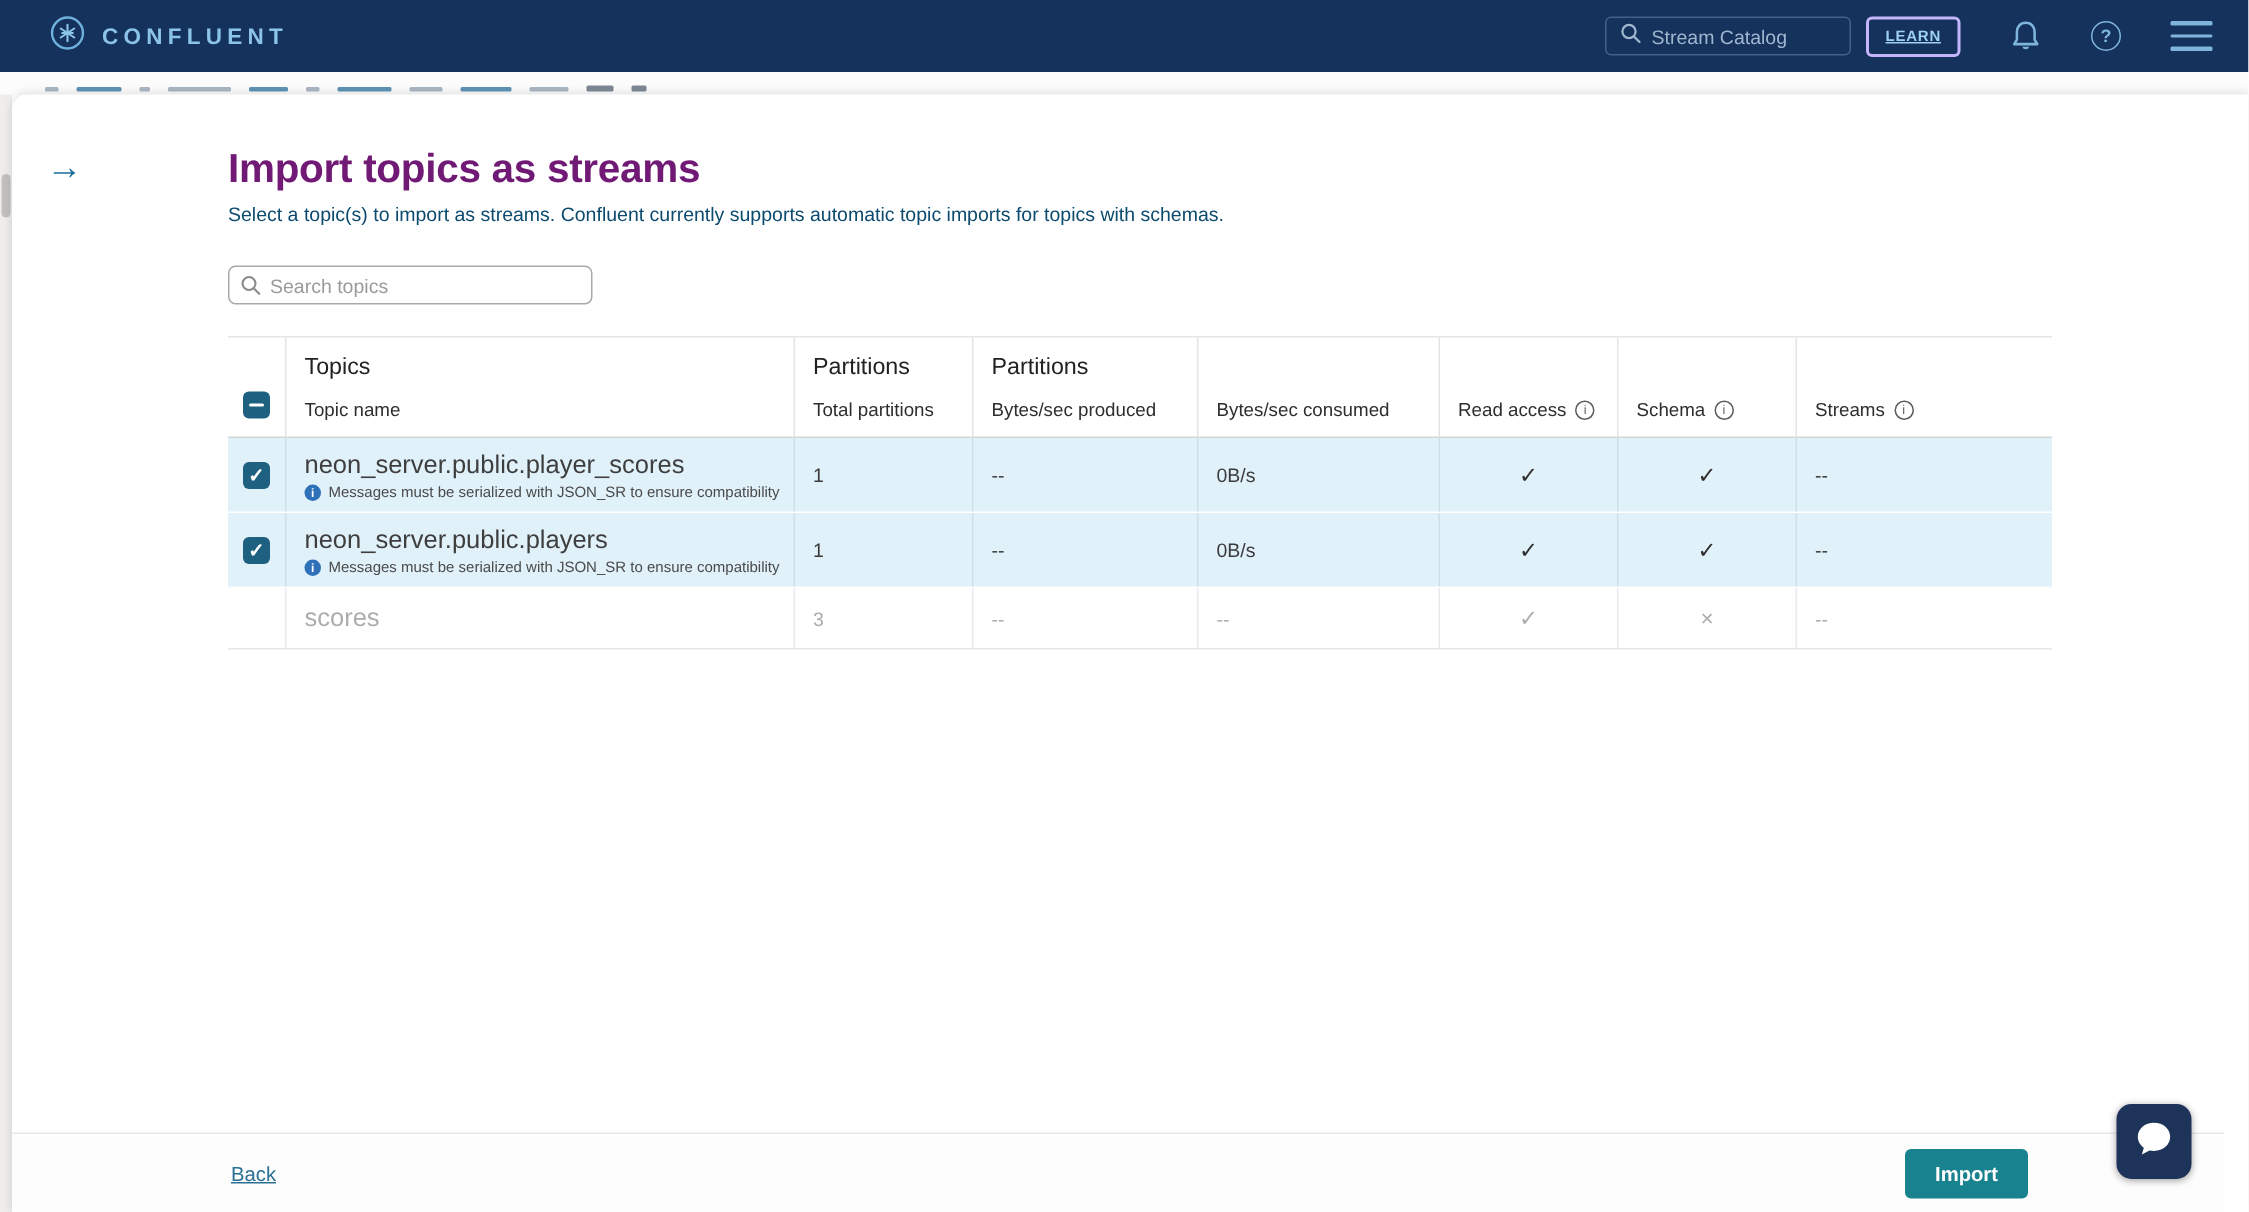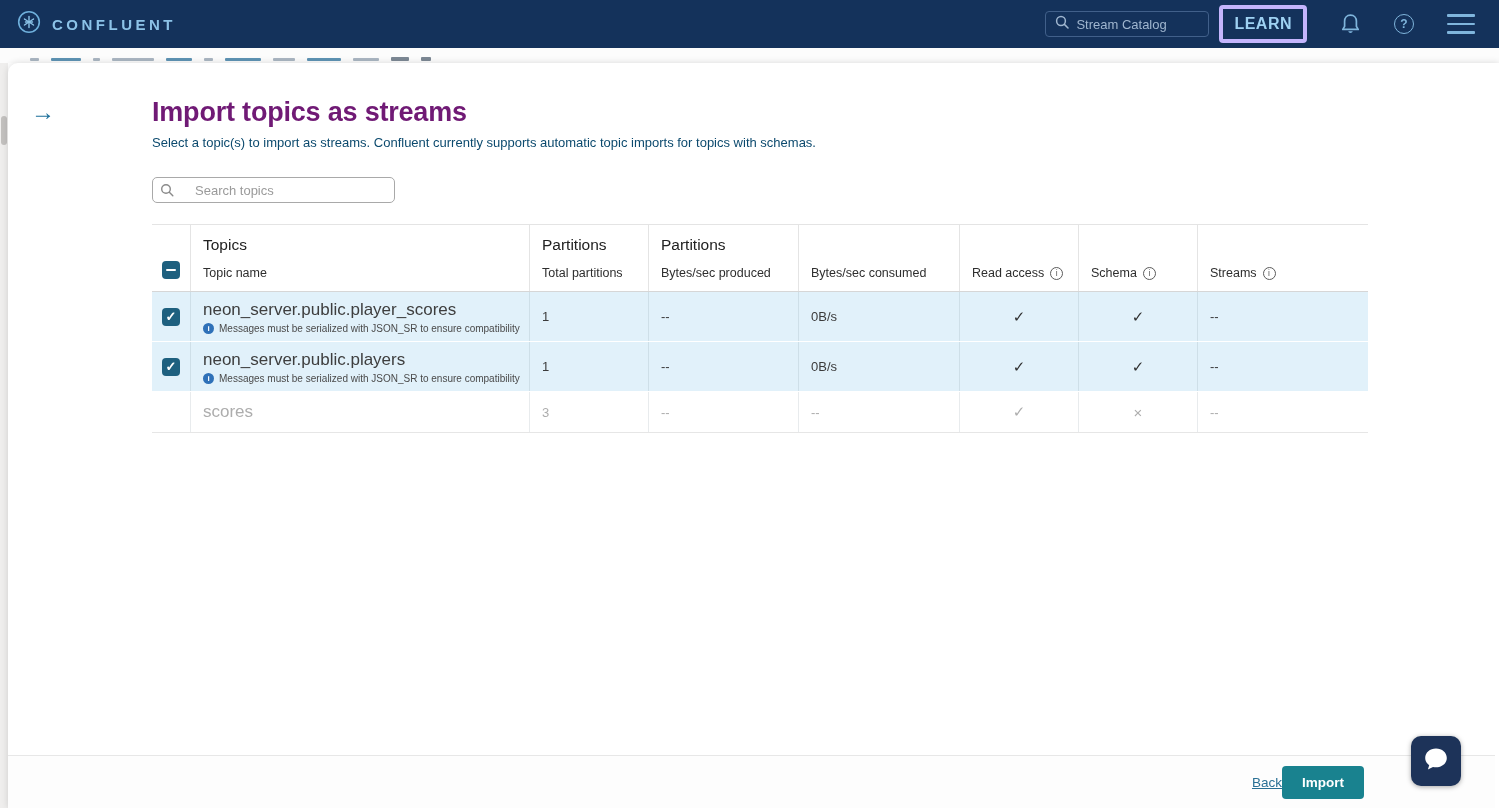--- a/index.html
+++ b/index.html
@@ -10,38 +10,40 @@
     position:relative;
     overflow:hidden;
   }
 
   
   .navbar {
     position:absolute; top:0; left:0; right:0; height:48px;
     background:#14325B;
     display:flex; align-items:center; justify-content:space-between;
     z-index:30;
+    padding-left:16px;
   }
   .brand { display:flex; align-items:center; gap:11px; margin-left:17px; }
   .brand-name { color:#8CC3E8; font-size:15px; font-weight:600; letter-spacing:3.5px; }
   .nav-right { display:flex; align-items:center; margin-right:24px; }
   .nav-search {
     width:164px; height:26px; border:1px solid #41608A; border-radius:4px;
     display:flex; align-items:center; padding:0 9px; gap:7px; background:transparent;
   }
   .nav-search input {
     background:transparent; border:none; outline:none; width:110px;
     color:#C7D6E6; font-size:13px; font-family:"Liberation Sans", sans-serif;
   }
   .nav-search input::placeholder { color:#9FB6CF; }
   .learn-btn {
-    margin-left:10px; border:4px solid #c4b5fd; background:transparent;
-    color:#9ED1F2; font-size:16px; font-weight:700; letter-spacing:.5px;
+    margin-left:10px; border:2px solid #c4b5fd; background:transparent;
+    color:#9ED1F2; font-size:10px; font-weight:700; letter-spacing:.5px;
     padding:6px 11px; border-radius:4px; cursor:pointer;
     font-family:"Liberation Sans", sans-serif;
+    text-decoration:underline;
   }
   .nav-icon { margin-left:33px; display:flex; align-items:center; cursor:pointer; }
   .help-circle {
     width:20px; height:20px; border:1.7px solid #7FB5DC; border-radius:50%;
     display:flex; align-items:center; justify-content:center;
     color:#7FB5DC; font-size:12px; font-weight:700;
   }
   .burger { display:flex; flex-direction:column; gap:6px; }
   .burger i { display:block; width:28px; height:2.4px; background:#7FB5DC; border-radius:1px; }
 
@@ -67,21 +69,21 @@
     position:absolute; top:37px; left:23px;
     color:#1C6F9A; font-size:24px; font-weight:700; line-height:1; cursor:pointer;
   }
   .content { position:absolute; left:144px; top:0; right:0; }
   .page-title { margin-top:34px; font-size:27px; font-weight:700; color:#701a75; letter-spacing:-.2px; }
   .page-subtitle { margin-top:7px; font-size:13px; color:#0c4a6e; }
 
   .topic-search { position:relative; margin-top:27px; width:243px; }
   .topic-search input {
     width:243px; height:26px; border:1px solid #A9A9A9; border-radius:5px;
-    padding:0 8px 0 42px; font-size:13px; color:#555; outline:none;
+    padding:0 8px 0 27px; font-size:13px; color:#555; outline:none;
     font-family:"Liberation Sans", sans-serif;
   }
   .topic-search input::placeholder { color:#9A9A9A; }
   .topic-search svg { position:absolute; left:8px; top:6px; }
 
   
   .itable { margin-top:21px; width:1216px; }
   .grid-cols {
     display:grid;
     grid-template-columns:38px 339px 119px 150px 161px 119px 119px 171px;
@@ -125,23 +127,23 @@
     width:11px; height:11px; border-radius:50%; background:#2F71B8; color:#fff;
     font-size:8px; font-weight:700; display:flex; align-items:center; justify-content:center;
     font-style:normal; flex:none;
   }
   .center { justify-content:center; }
   .glyph { font-size:15px; color:#2E2E2E; }
   .trow.disabled .cell, .trow.disabled .tname, .trow.disabled .glyph { color:#ADADAD; }
 
   
   .panel-footer {
-    position:absolute; left:0; right:4px; bottom:0; height:53px;
+    position:absolute; left:0; right:16px; bottom:0; height:53px;
     border-top:1px solid #E7E7E7; background:#FDFDFD;
-    display:flex; align-items:center; justify-content:flex-end;
+    display:flex; align-items:center; justify-content:space-between;
     padding:0 131px 0 146px;
   }
   .back-link { color:#2A7095; font-size:13.5px; text-decoration:underline; cursor:pointer; }
   .import-btn {
     background:#19828F; color:#fff; border:none; border-radius:4px;
     font-size:13.5px; font-weight:700; padding:9px 20px; cursor:pointer;
     font-family:"Liberation Sans", sans-serif;
   }
 
   

